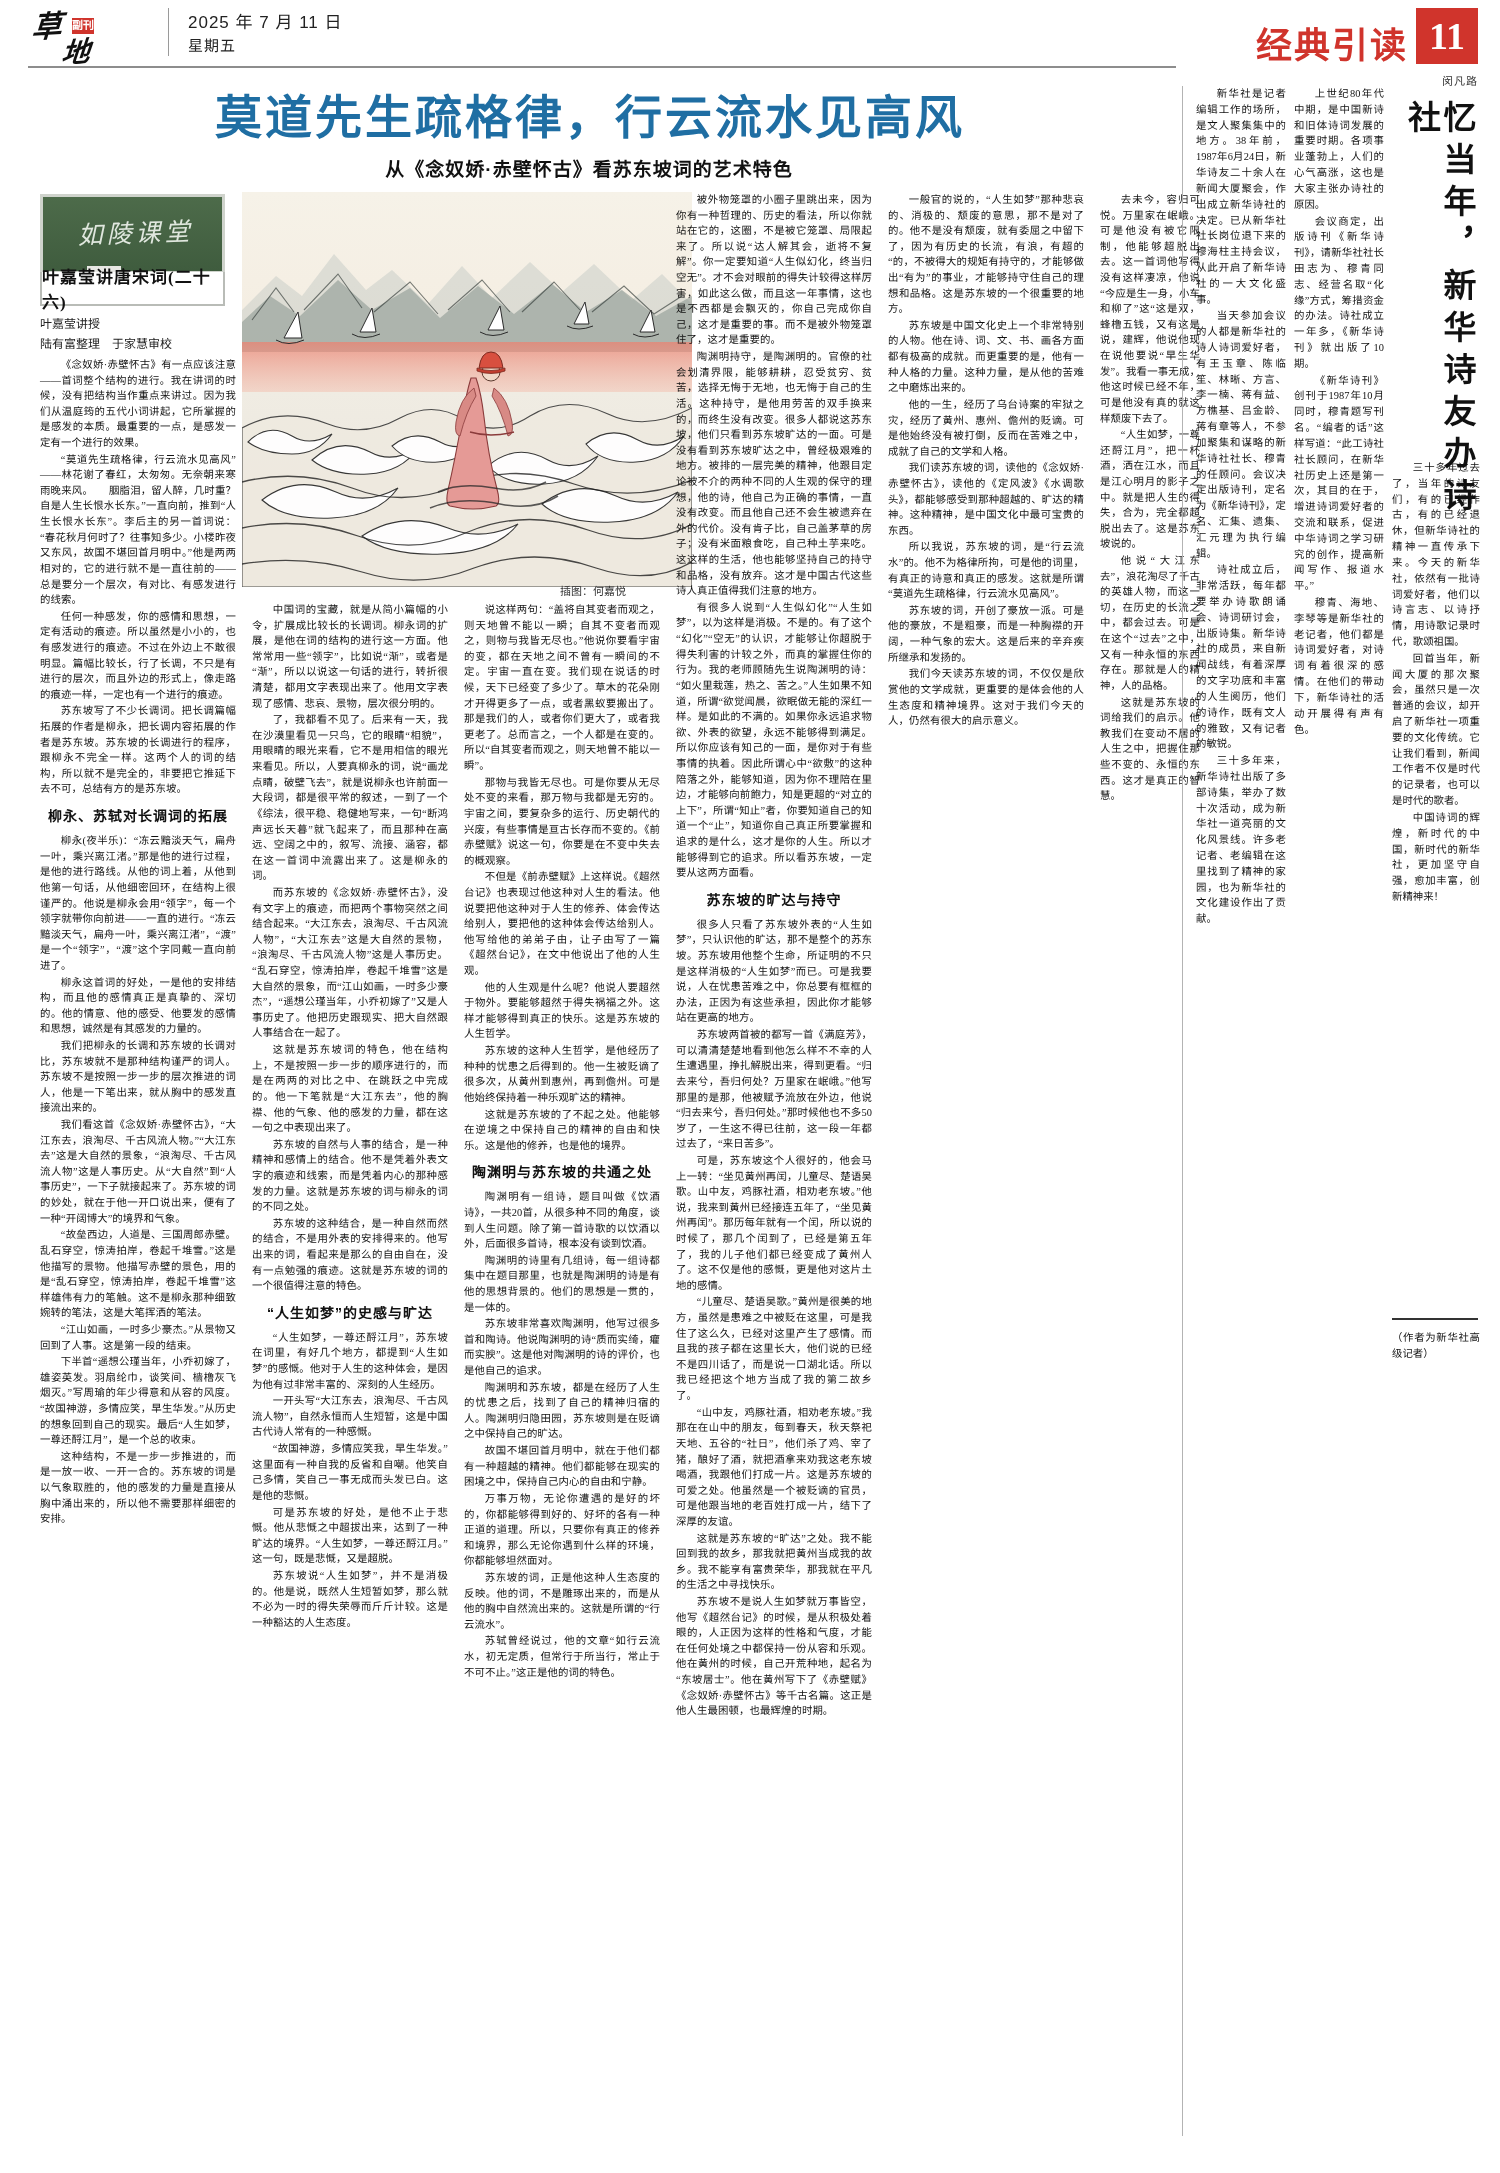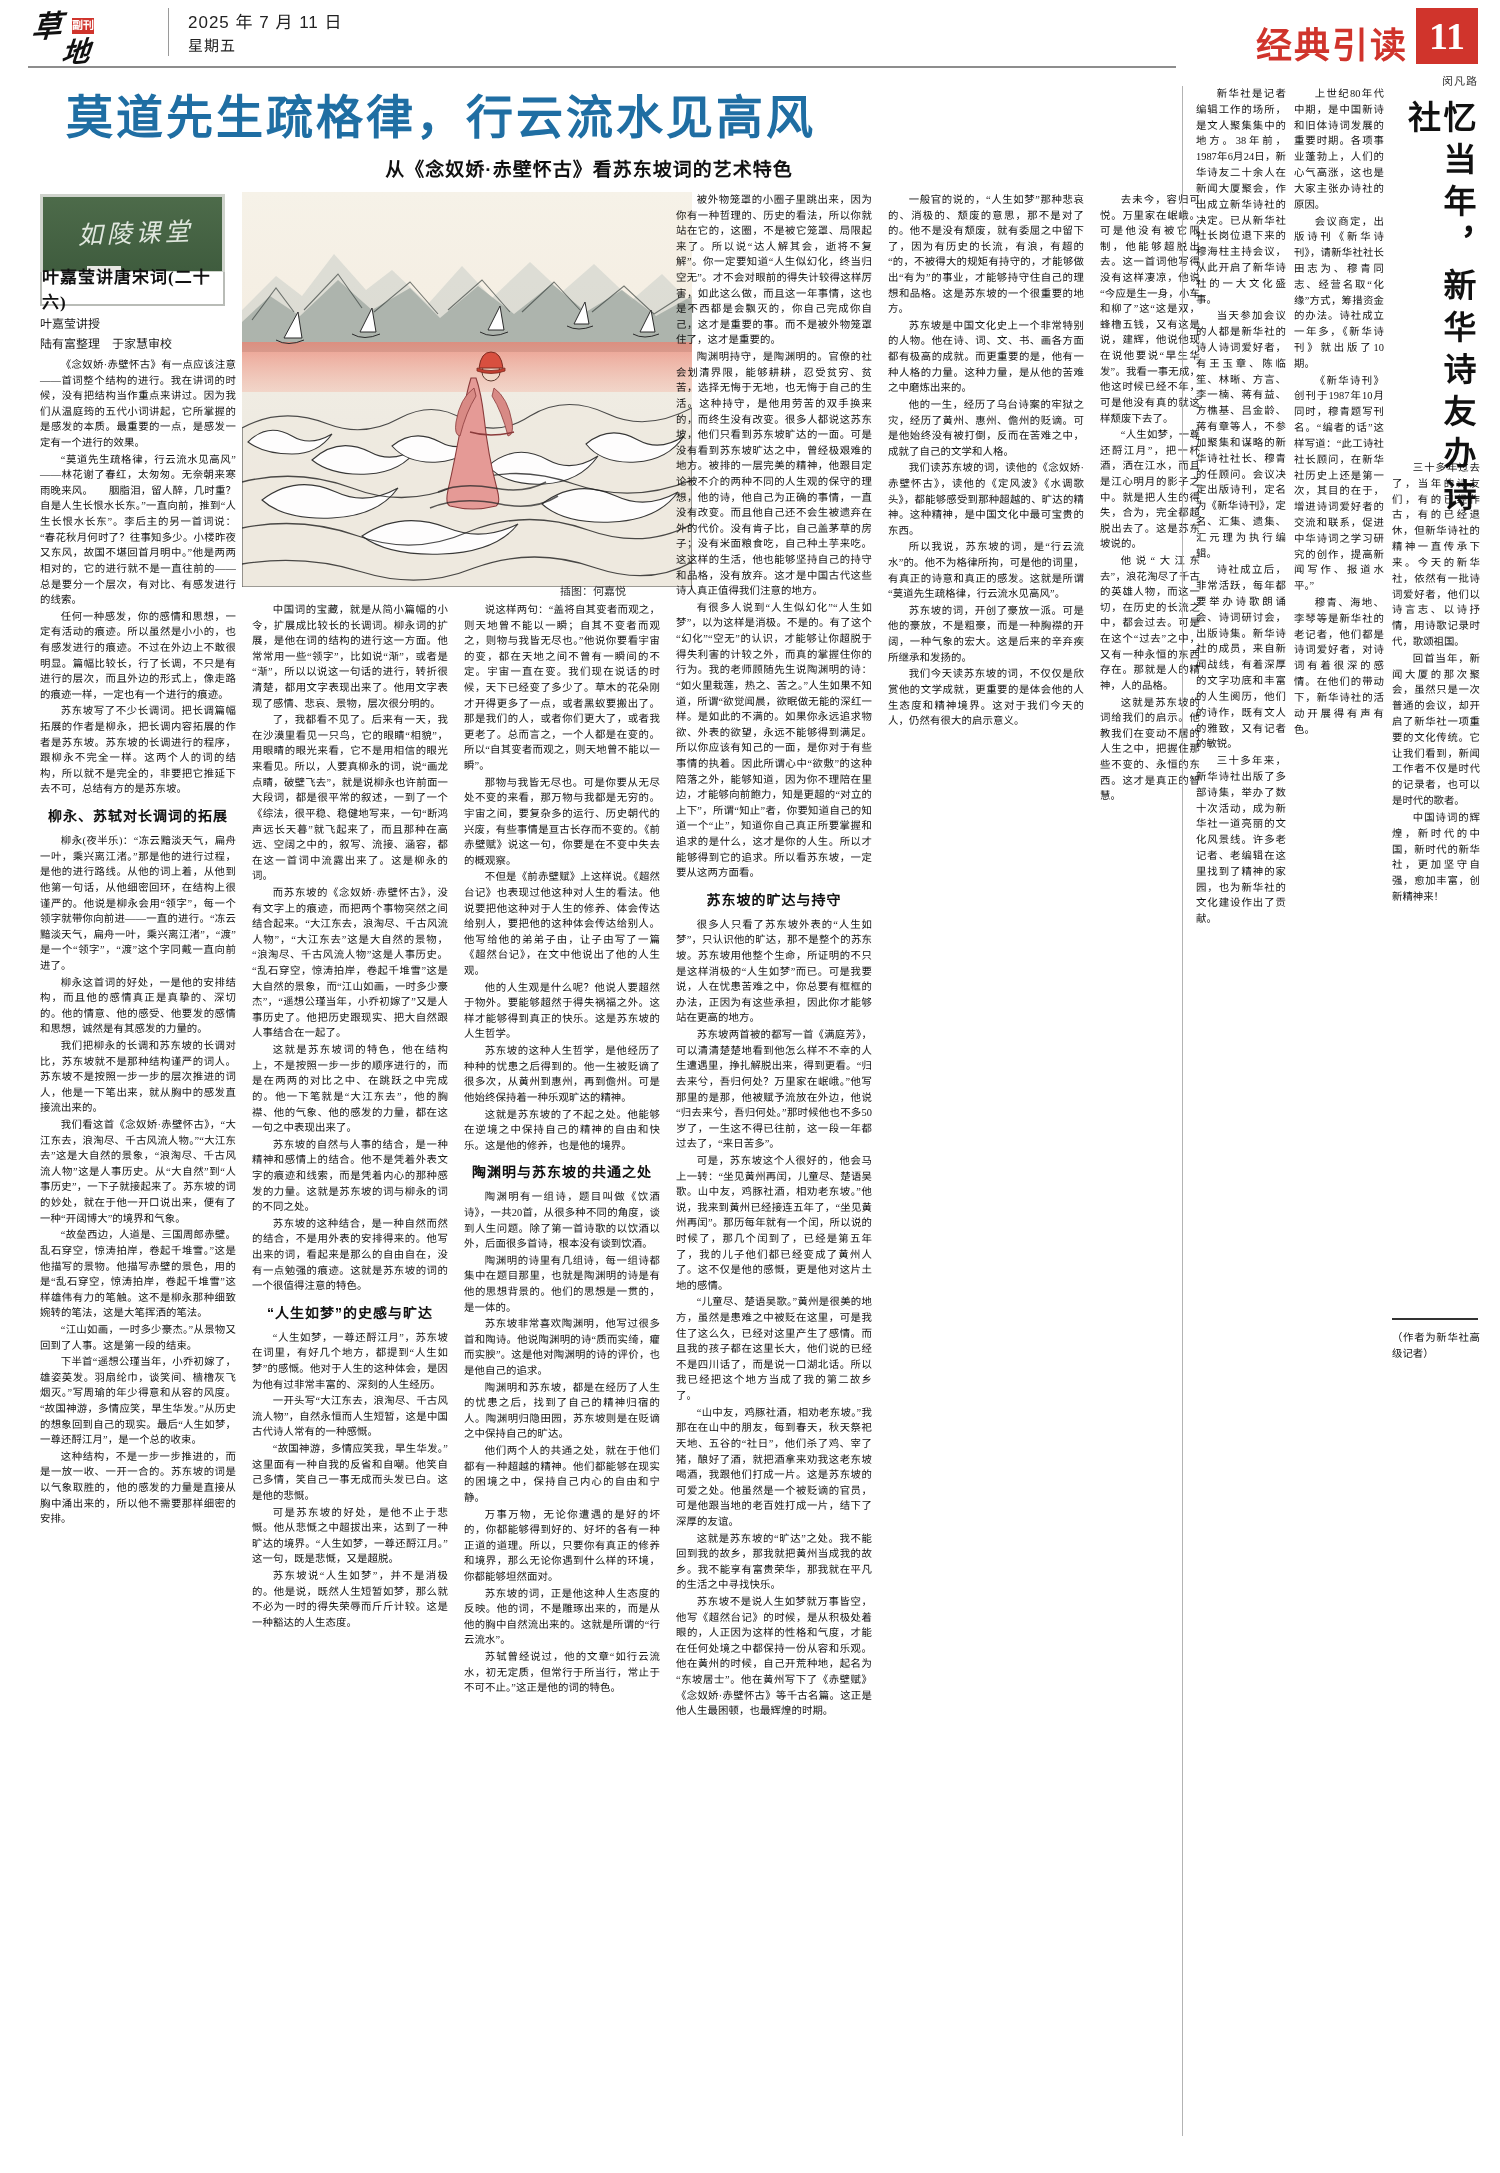--- a/index.html
+++ b/index.html
@@ -29,21 +29,21 @@
   .section-name{position:absolute;right:92px;top:16px;font-family:"Liberation Serif",serif;
     font-size:36px;font-weight:bold;color:#d0342c;letter-spacing:2px;}
   .page-num{position:absolute;right:22px;top:8px;width:62px;height:56px;background:#d0342c;
     color:#fff;font-family:"Liberation Serif",serif;font-size:38px;font-weight:bold;
     display:flex;align-items:center;justify-content:center;}
   .editor-line{position:absolute;right:22px;top:72px;font-family:"Liberation Sans",sans-serif;
     font-size:11px;color:#333;letter-spacing:1px;}
 
   
   .left-area{position:absolute;left:24px;top:82px;width:1160px;height:2070px;}
-  .headline{position:absolute;left:42px;top:10px;width:1030px;text-align:left;
+  .headline{position:absolute;left:51px;top:10px;width:1030px;text-align:center;
     font-family:"Liberation Serif",serif;font-size:47px;font-weight:bold;color:#1f6ea3;
     letter-spacing:3px;line-height:1.12;}
   .subhead{position:absolute;left:50px;top:72px;width:1030px;text-align:center;
     font-family:"Liberation Sans",sans-serif;font-size:19px;font-weight:bold;color:#111;
     letter-spacing:1px;}
 
   
   .board{position:absolute;left:16px;top:112px;width:185px;height:80px;
     background:linear-gradient(#4d6b4a,#3f5c3e);border:3px solid #cfd3cc;box-sizing:border-box;}
   .board-text{position:absolute;left:10px;top:16px;width:165px;text-align:center;
@@ -256,21 +256,21 @@
       <p>那物与我皆无尽也。可是你要从无尽处不变的来看，那万物与我都是无穷的。宇宙之间，要复杂多的运行、历史朝代的兴废，有些事情是亘古长存而不变的。《前赤壁赋》说这一句，你要是在不变中失去的概观察。</p>
       <p>不但是《前赤壁赋》上这样说。《超然台记》也表现过他这种对人生的看法。他说要把他这种对于人生的修养、体会传达给别人，要把他的这种体会传达给别人。他写给他的弟弟子由，让子由写了一篇《超然台记》，在文中他说出了他的人生观。</p>
       <p>他的人生观是什么呢？他说人要超然于物外。要能够超然于得失祸福之外。这样才能够得到真正的快乐。这是苏东坡的人生哲学。</p>
       <p>苏东坡的这种人生哲学，是他经历了种种的忧患之后得到的。他一生被贬谪了很多次，从黄州到惠州，再到儋州。可是他始终保持着一种乐观旷达的精神。</p>
       <p>这就是苏东坡的了不起之处。他能够在逆境之中保持自己的精神的自由和快乐。这是他的修养，也是他的境界。</p>
       <div class="sec-h">陶渊明与苏东坡的共通之处</div>
       <p>陶渊明有一组诗，题目叫做《饮酒诗》，一共20首，从很多种不同的角度，谈到人生问题。除了第一首诗歌的以饮酒以外，后面很多首诗，根本没有谈到饮酒。</p>
       <p>陶渊明的诗里有几组诗，每一组诗都集中在题目那里，也就是陶渊明的诗是有他的思想背景的。他们的思想是一贯的，是一体的。</p>
       <p>苏东坡非常喜欢陶渊明，他写过很多首和陶诗。他说陶渊明的诗“质而实绮，癯而实腴”。这是他对陶渊明的诗的评价，也是他自己的追求。</p>
       <p>陶渊明和苏东坡，都是在经历了人生的忧患之后，找到了自己的精神归宿的人。陶渊明归隐田园，苏东坡则是在贬谪之中保持自己的旷达。</p>
-      <p>他们两个人的共通之处，就在于他们都有一种超越的精神。他们都能够在现实的困境之中，保持自己内心的自由和宁静。</p>
+      <p>故国不堪回首月明中，就在于他们都有一种超越的精神。他们都能够在现实的困境之中，保持自己内心的自由和宁静。</p>
       <p>万事万物，无论你遭遇的是好的坏的，你都能够得到好的、好坏的各有一种正道的道理。所以，只要你有真正的修养和境界，那么无论你遇到什么样的环境，你都能够坦然面对。</p>
       <p>苏东坡的词，正是他这种人生态度的反映。他的词，不是雕琢出来的，而是从他的胸中自然流出来的。这就是所谓的“行云流水”。</p>
       <p>苏轼曾经说过，他的文章“如行云流水，初无定质，但常行于所当行，常止于不可不止。”这正是他的词的特色。</p>
     </div>
 
     <div class="col c4">
       <p>被外物笼罩的小圈子里跳出来，因为你有一种哲理的、历史的看法，所以你就站在它的，这圈，不是被它笼罩、局限起来了。所以说“达人解其会，逝将不复解”。你一定要知道“人生似幻化，终当归空无”。才不会对眼前的得失计较得这样厉害，如此这么做，而且这一年事情，这也是不西都是会飘灭的，你自己完成你自己，这才是重要的事。而不是被外物笼罩住了，这才是重要的。</p>
       <p>陶渊明持守，是陶渊明的。官僚的社会划清界限，能够耕耕，忍受贫穷、贫苦，选择无悔于无地，也无悔于自己的生活。这种持守，是他用劳苦的双手换来的，而终生没有改变。很多人都说这苏东坡，他们只看到苏东坡旷达的一面。可是没有看到苏东坡旷达之中，曾经极艰难的地方。被排的一层完美的精神，他跟目定论被不介的两种不同的人生观的保守的理想，他的诗，他自己为正确的事情，一直没有改变。而且他自己还不会生被遗弃在外的代价。没有肯子比，自己盖茅草的房子；没有米面粮食吃，自己种土芋来吃。这这样的生活，他也能够坚持自己的持守和品格，没有放弃。这才是中国古代这些诗人真正值得我们注意的地方。</p>
       <p>有很多人说到“人生似幻化”“人生如梦”，以为这样是消极。不是的。有了这个“幻化”“空无”的认识，才能够让你超脱于得失利害的计较之外，而真的掌握住你的行为。我的老师顾随先生说陶渊明的诗：“如火里栽莲，热之、苦之。”人生如果不知道，所谓“欲觉闻晨，欲眠做无能的深红一样。是如此的不满的。如果你永远追求物欲、外表的欲望，永远不能够得到满足。所以你应该有知己的一面，是你对于有些事情的执着。因此所谓心中“欲敷”的这种陪落之外，能够知道，因为你不理陪在里边，才能够向前飽力，知是更超的“对立的上下”，所谓“知止”者，你要知道自己的知道一个“止”，知道你自己真正所要掌握和追求的是什么，这才是你的人生。所以才能够得到它的追求。所以看苏东坡，一定要从这两方面看。</p>
       <div class="sec-h">苏东坡的旷达与持守</div>

